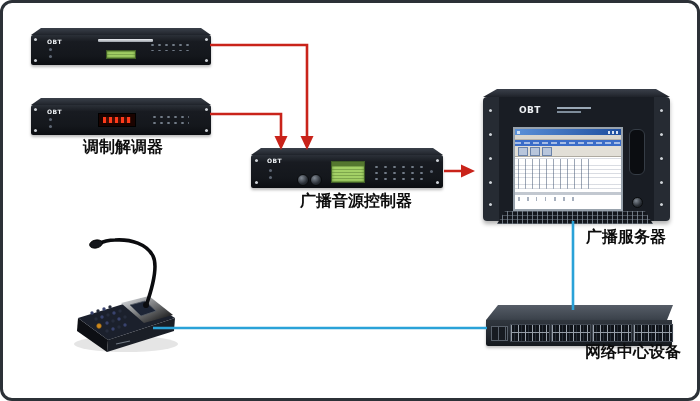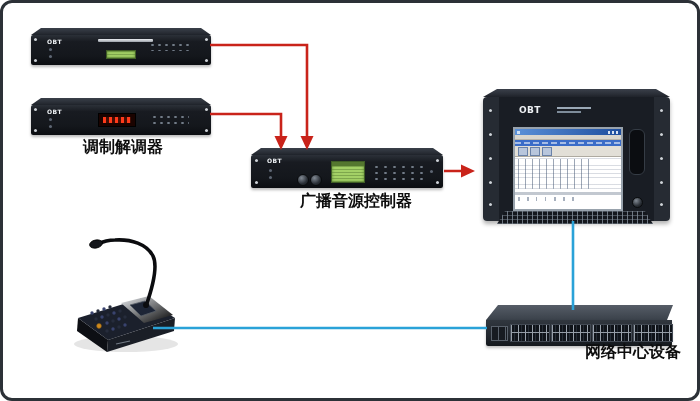--- a/index.html
+++ b/index.html
@@ -156,20 +156,21 @@
         </div>
         <div class="scr-grid"></div>
         <div class="scr-div"></div>
         <div class="scr-grid2"></div>
       </div>
       <div class="vent" style="left:146px;top:32px;width:14px;height:44px;"></div>
       <div class="knob" style="left:149px;top:100px;width:9px;height:9px;"></div>
       <div class="kbd" style="left:14px;top:114px;width:156px;height:13px;"></div>
     </div>
   </div>
+  <div class="lbl" style="left:568px;top:224px;width:110px;">广播服务器</div>
 
   <div class="dev" style="left:480px;top:298px;width:192px;height:48px;">
     <div class="sw-top" style="left:3px;top:4px;width:187px;height:15px;"></div>
     <div class="sw-front" style="left:3px;top:19px;width:186px;height:26px;">
       <div class="mini-ports" style="left:5px;top:6px;width:15px;height:13px;"></div>
       <div class="pgroup" style="left:24px;top:4px;width:38px;"></div>
       <div class="pgroup" style="left:65px;top:4px;width:38px;"></div>
       <div class="pgroup" style="left:106px;top:4px;width:38px;"></div>
       <div class="pgroup" style="left:147px;top:4px;width:38px;"></div>
     </div>

